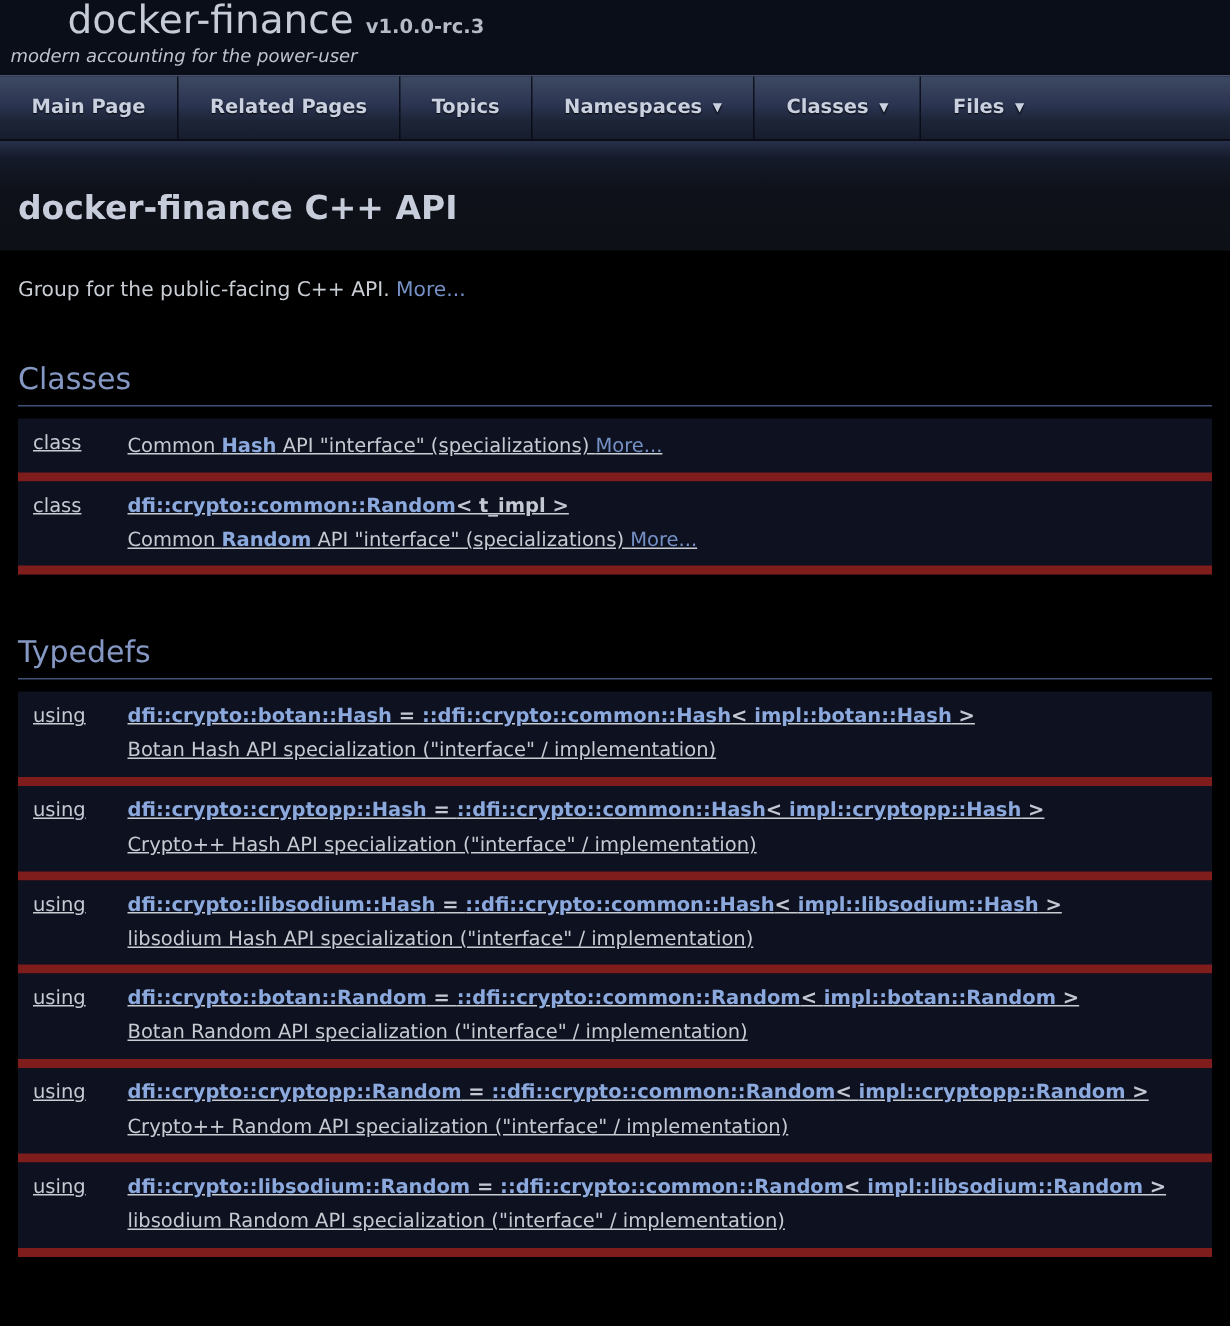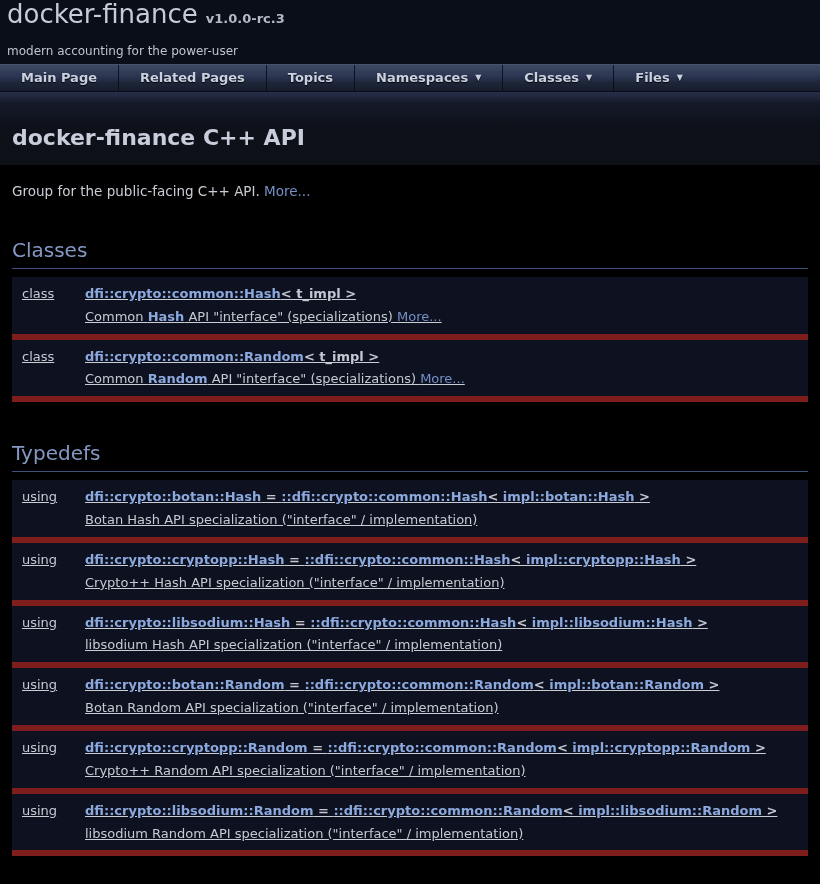--- a/index.html
+++ b/index.html
@@ -13,29 +13,29 @@
   }
 
   
   .titlearea {
     background: #0a0e18;
     padding: 0 0 6px 7px;
   }
   .projectrow { display: flex; align-items: baseline; gap: 8px; }
   .projectname {
     font-size: 26px; color: #c5cbd7; letter-spacing: 0;
-    padding-top: 0px; line-height: 1.15;
+    padding-top: 0px; line-height: 1.15; margin-left: 38px;
   }
   .projectnumber { font-size: 13px; color: #b4bac6; font-weight: bold; }
-  .projectbrief { font-size: 12px; color: #bfc4ce; margin-top: 14px; }
+  .projectbrief { font-size: 12px; color: #bfc4ce; margin-top: 0; font-style: italic; }
 
   
   .tabs {
     display: flex;
-    height: 28px;
+    height: 44px;
     background: linear-gradient(180deg, #3d4963 0%, #2b3450 45%, #1d2538 70%, #161c2c 100%);
     border-top: 1px solid #45506b;
     border-bottom: 1px solid #0a0d15;
   }
   .tab {
     display: flex; align-items: center;
     padding: 0 21px;
     font-size: 13px; font-weight: bold;
     color: #c9d0e0;
     text-shadow: 0 1px 1px rgba(0,0,0,0.9);
@@ -126,21 +126,20 @@
 
   <p class="summary"><span>Group for the public-facing C++ API. </span><a class="more">More...</a></p>
 
   <h2 class="groupheader">Classes</h2>
 
   <div class="memberdecls">
 
     <div class="mrow">
       <div class="kind">class</div>
       <div>
-        <div class="mname"><a class="el">dfi::crypto::common::Hash</a><span class="plain">&lt; t_impl &gt;</span></div>
         <div class="mdesc"><span>Common </span><a class="el">Hash</a><span> API "interface" (specializations) </span><a class="more">More...</a></div>
       </div>
     </div>
 
     <div class="mrow">
       <div class="kind">class</div>
       <div>
         <div class="mname"><a class="el">dfi::crypto::common::Random</a><span class="plain">&lt; t_impl &gt;</span></div>
         <div class="mdesc"><span>Common </span><a class="el">Random</a><span> API "interface" (specializations) </span><a class="more">More...</a></div>
       </div>

